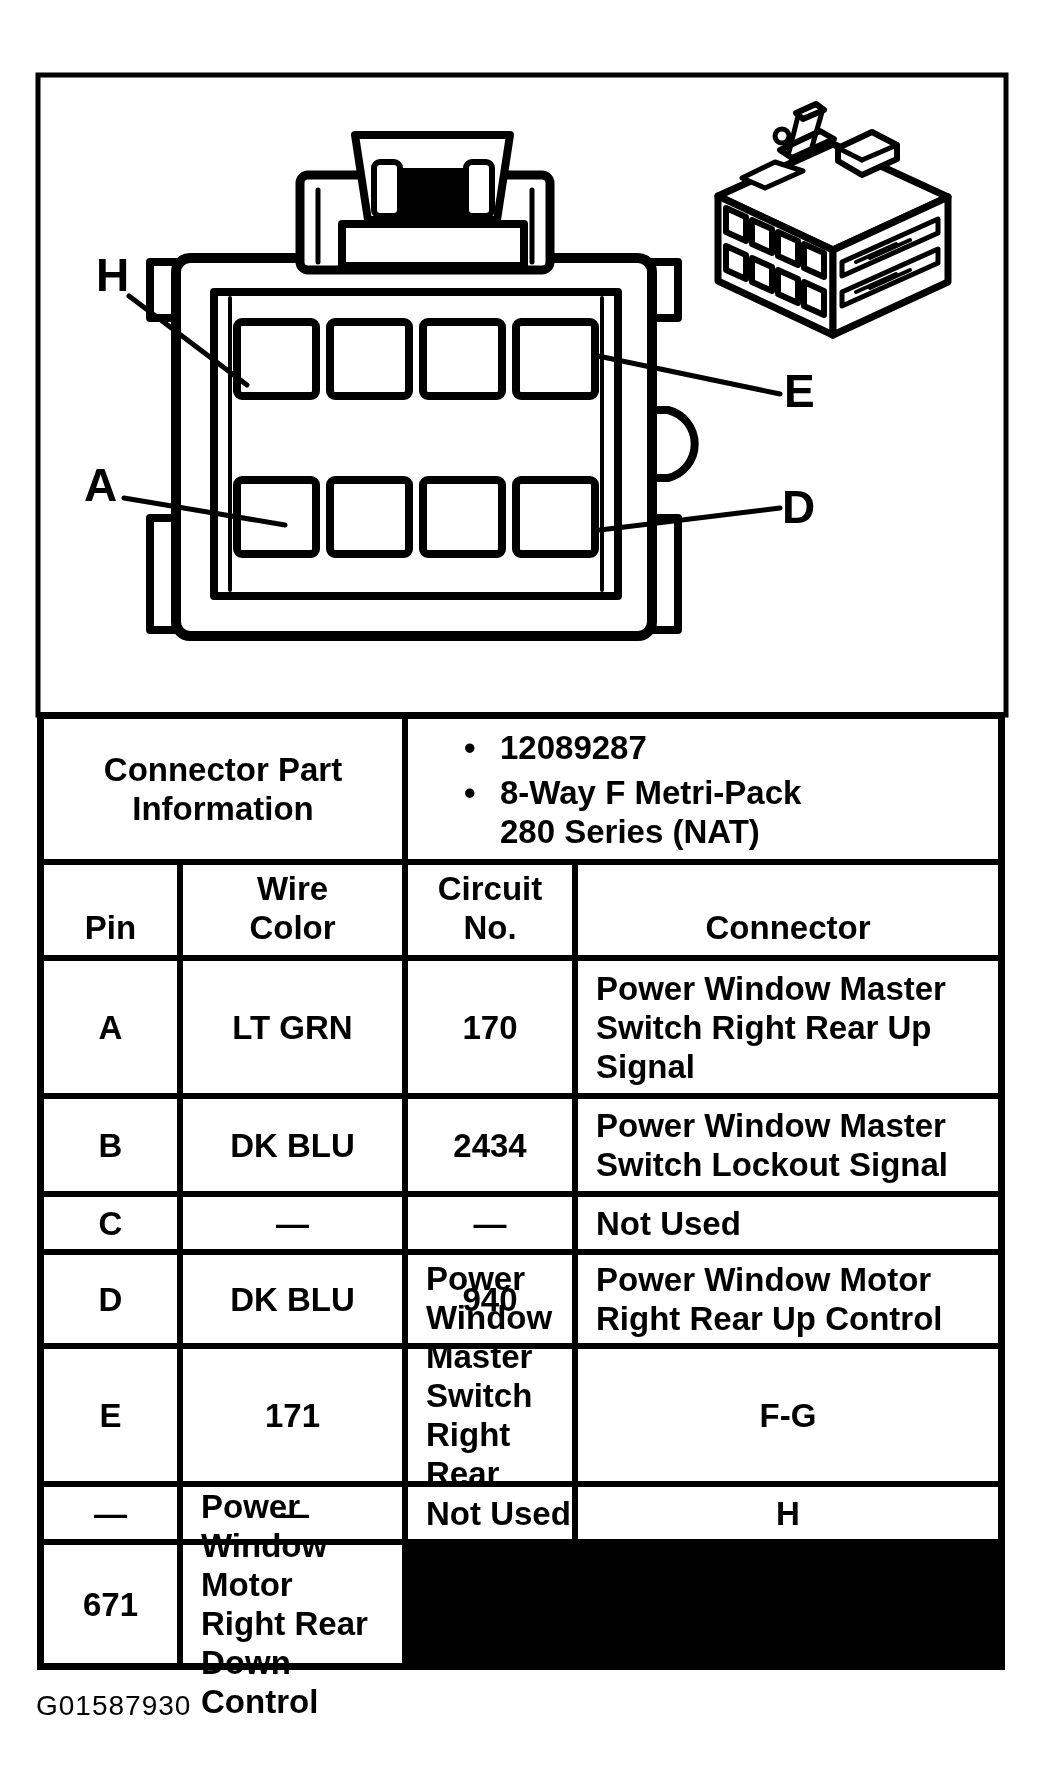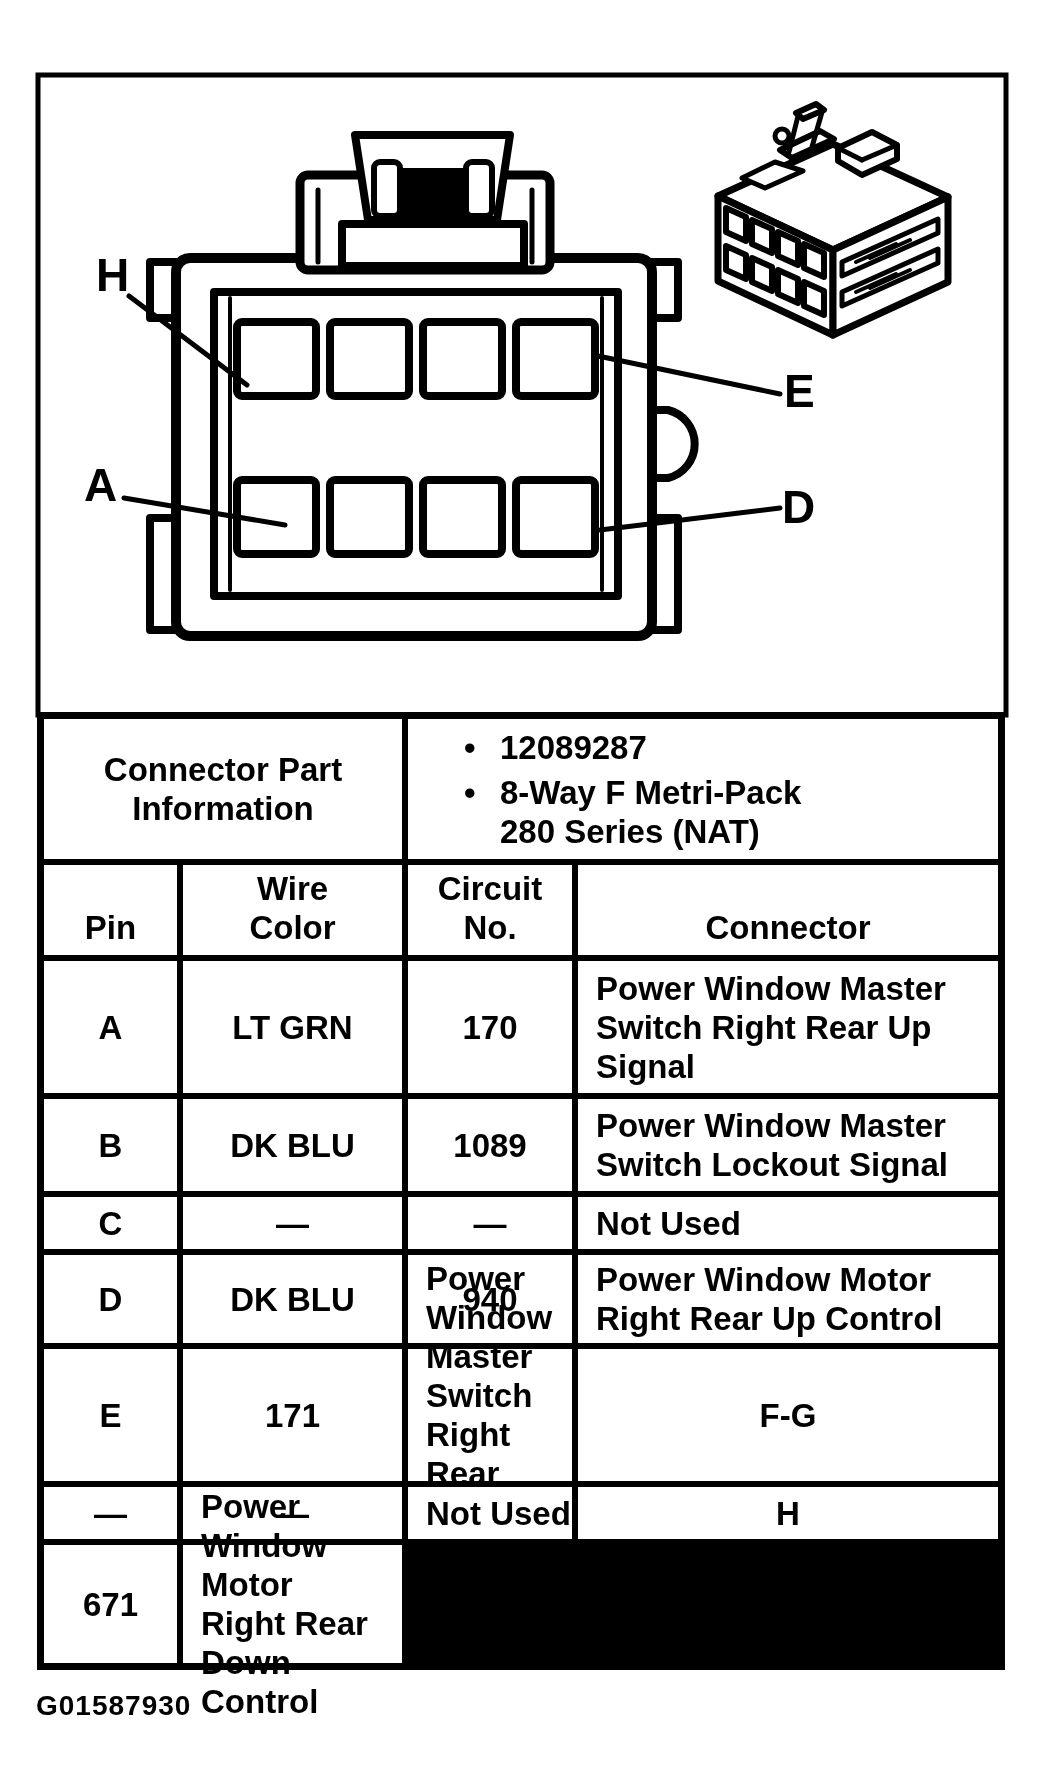--- a/index.html
+++ b/index.html
@@ -28,21 +28,21 @@
   .cell.head{align-items:flex-end;padding-bottom:8px;}
   .cell.func{justify-content:flex-start;text-align:left;padding-left:18px;padding-right:0;}
   .cell.info-title{grid-column:1/3;}
   .cell.info-bullets{
     grid-column:3/5;flex-direction:column;align-items:flex-start;
     justify-content:center;padding-left:56px;gap:6px;text-align:left;
   }
   .bullet-item{display:flex;align-items:flex-start;}
   .bullet-dot{width:36px;flex:0 0 36px;}
   .figure-id{
-    position:absolute;left:36px;top:1690px;font-size:28px;font-weight:bold;
+    position:absolute;left:36px;top:1690px;font-size:28px;font-weight:normal;
     letter-spacing:1px;
   }
 </style>
 </head>
 <body>
 
 <div class="canvas">
 
   <svg class="art" width="1044" height="1792" viewBox="0 0 1044 1792">
 
@@ -155,21 +155,21 @@
 
     <div class="cell">A</div>
     <div class="cell">LT GRN</div>
     <div class="cell">170</div>
     <div class="cell func">Power Window Master
 Switch Right Rear Up
 Signal</div>
 
     <div class="cell">B</div>
     <div class="cell">DK BLU</div>
-    <div class="cell">1089</div>
+    <div class="cell">2434</div>
     <div class="cell func">Power Window Master
 Switch Lockout Signal</div>
 
     <div class="cell">C</div>
     <div class="cell">—</div>
     <div class="cell">—</div>
     <div class="cell func">Not Used</div>
 
     <div class="cell">D</div>
     <div class="cell">DK BLU</div>

